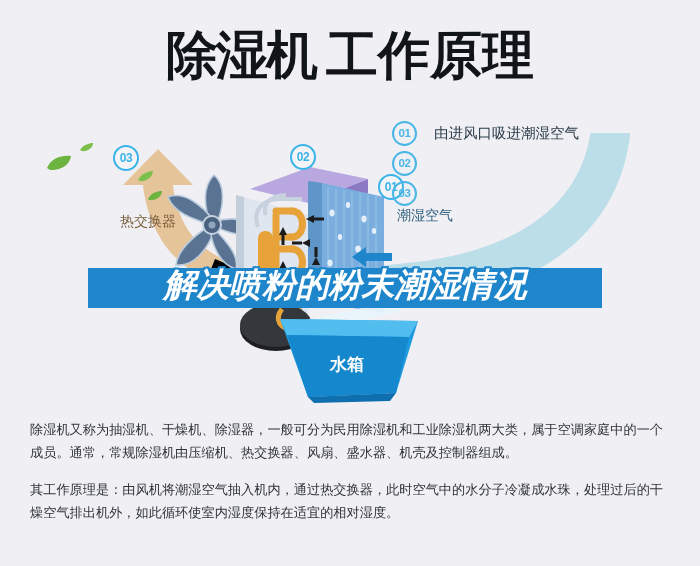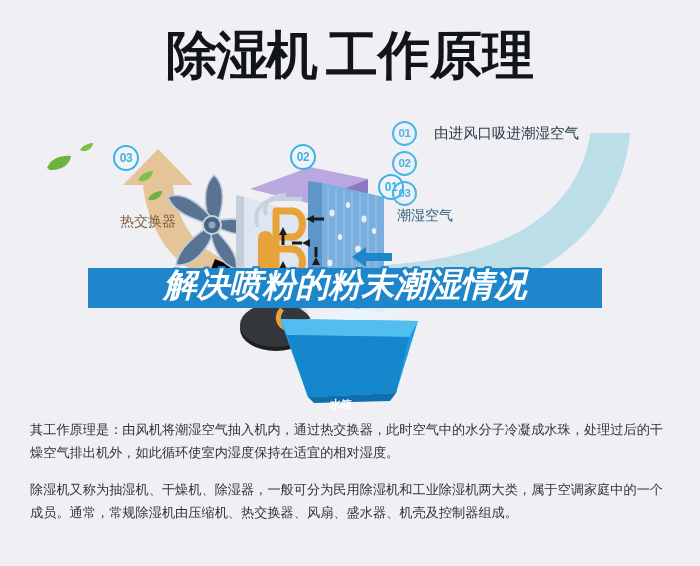--- a/index.html
+++ b/index.html
@@ -76,21 +76,21 @@
     letter-spacing:-0.5px;
   }
   .badge-01{left:378px;top:49px;}
   .badge-02{left:290px;top:19px;}
   .badge-03{left:113px;top:20px;}
 
   
   .dlabel{position:absolute;font-size:14px;color:#36556b;white-space:nowrap;}
   .lbl-moist{left:382px;top:82px;color:#2f5f7d;margin-left:15px;}
   .lbl-dry{left:120px;top:88px;color:#7a5f3c;}
-  .lbl-tank{left:330px;top:228px;color:#ffffff;font-size:11px;font-weight:bold;margin-top:44px;}
+  .lbl-tank{left:330px;top:228px;color:#ffffff;font-size:17px;font-weight:bold;}
 
   
   .steps{position:absolute;left:392px;top:118px;width:300px;}
   .step{display:flex;align-items:center;height:30px;}
   .step-num{
     width:21px;height:21px;border-radius:50%;
     border:2px solid #49b6e6;color:#49b6e6;
     font-size:11.5px;font-weight:bold;
     display:flex;align-items:center;justify-content:center;
     flex:0 0 auto;letter-spacing:-0.5px;
@@ -296,17 +296,17 @@
     <div class="step">
       <div class="step-num">03</div>
     </div>
   </div>
 
   <div class="banner">
     <span class="banner-text">解决喷粉的粉末潮湿情况</span>
   </div>
 
   <div class="body-copy">
+    <p class="para">除湿机又称为抽湿机、干燥机、除湿器，一般可分为民用除湿机和工业除湿机两大类，属于空调家庭中的一个成员。通常，常规除湿机由压缩机、热交换器、风扇、盛水器、机壳及控制器组成。</p>
     <p class="para">其工作原理是：由风机将潮湿空气抽入机内，通过热交换器，此时空气中的水分子冷凝成水珠，处理过后的干燥空气排出机外，如此循环使室内湿度保持在适宜的相对湿度。</p>
-    <p class="para">除湿机又称为抽湿机、干燥机、除湿器，一般可分为民用除湿机和工业除湿机两大类，属于空调家庭中的一个成员。通常，常规除湿机由压缩机、热交换器、风扇、盛水器、机壳及控制器组成。</p>
   </div>
 
 </div>
 
 </body></html>

